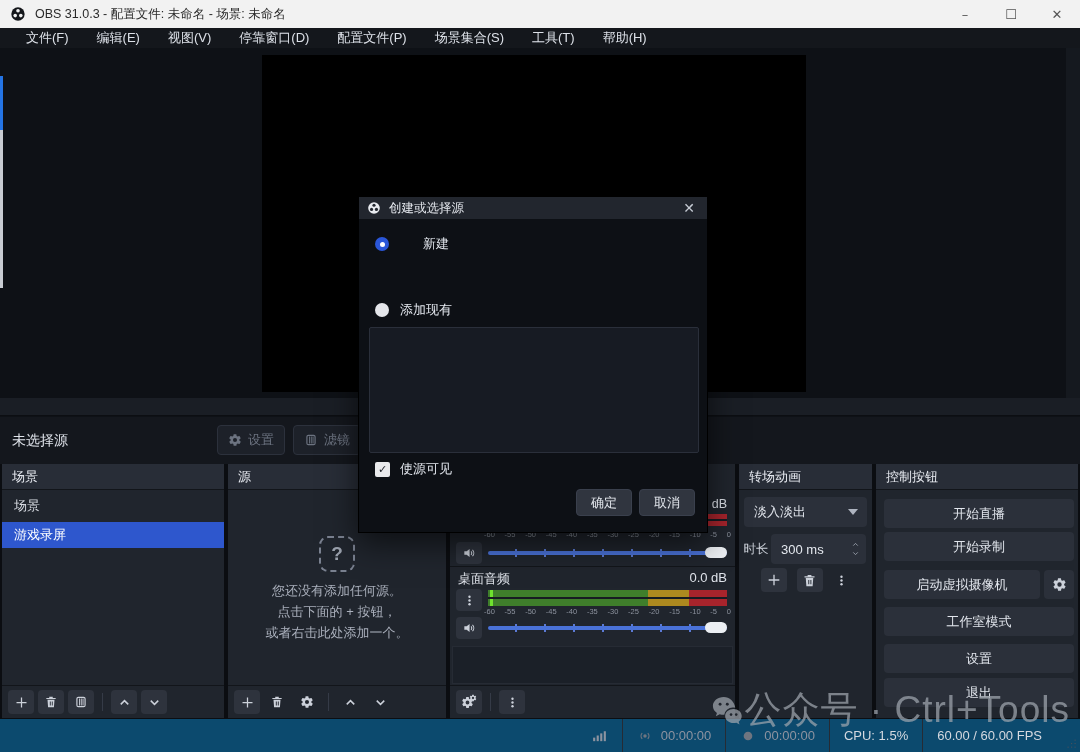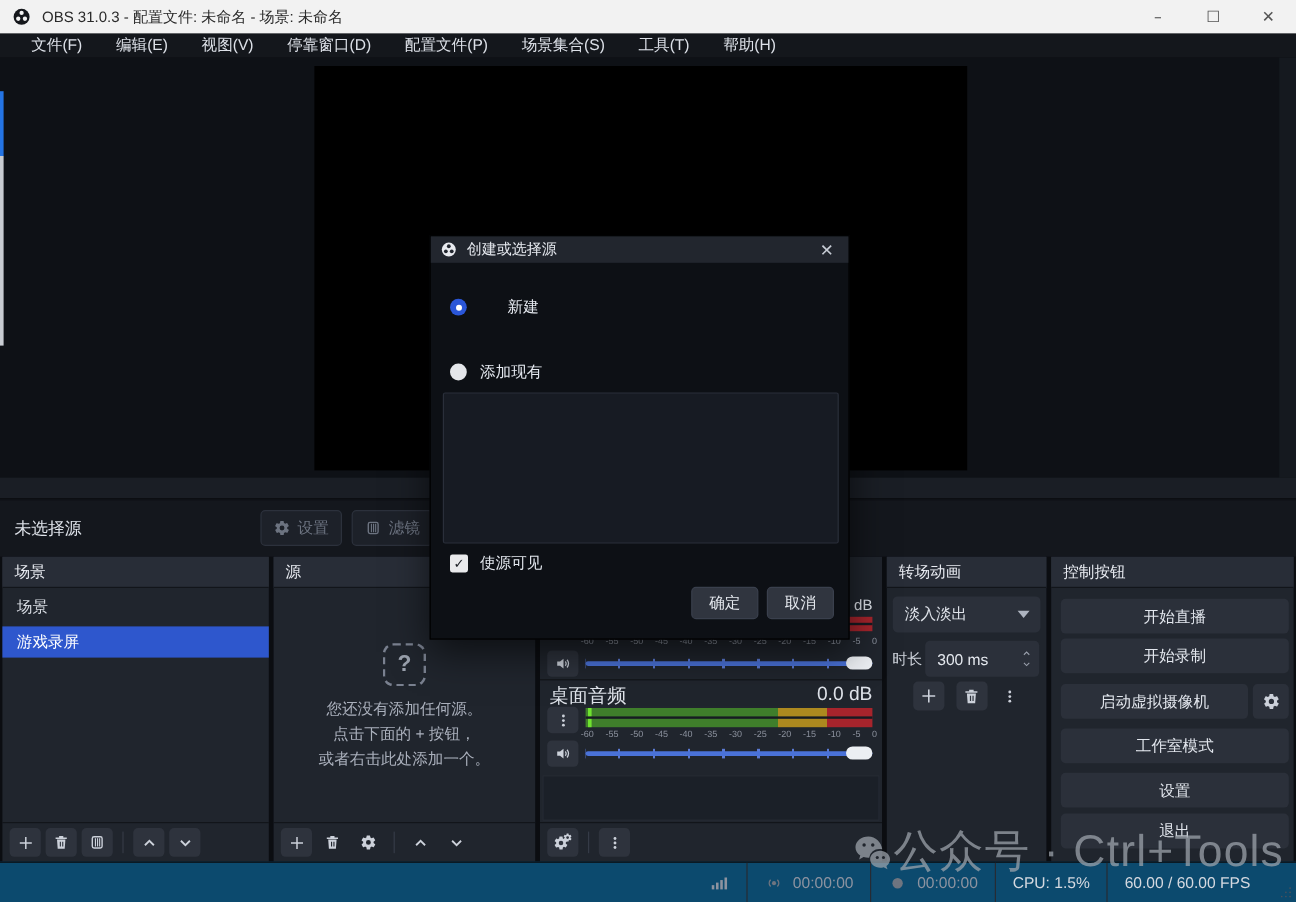--- a/index.html
+++ b/index.html
@@ -75,21 +75,21 @@
   .ticks { position:absolute; left:34px; width:247px; display:flex; justify-content:space-between; font-size:7.5px; color:#8b919d; }
   .t1 { top:66px; }
   .t2 { top:143px; }
   .mx-btn { position:absolute; left:6px; width:26px; height:22px; background:#2e333d; border-radius:4px; display:flex; align-items:center; justify-content:center; color:#ccd1da; }
   .sp1 { top:78px; } .kb2 { top:125px; } .sp2 { top:153px; }
   .slider { position:absolute; left:38px; width:239px; height:12px; }
   .sl1 { top:83px; } .sl2 { top:158px; }
   .slider .track { position:absolute; left:0; right:0; top:4px; height:4px; border-radius:2px; background:#4a72d8; }
   .slider .ticksbar { position:absolute; left:0; right:14px; top:2px; height:8px; background:repeating-linear-gradient(90deg,transparent 0 27px,#5b7ad4 27px 29px); }
   .slider .handle { position:absolute; right:0; top:0; width:22px; height:11px; border-radius:6px; background:#eceff3; }
-  .mx-name-row { position:absolute; left:8px; right:8px; top:106px; display:flex; justify-content:space-between; font-size:16px; color:#dfe3ea; }
+  .mx-name-row { position:absolute; left:8px; right:8px; top:106px; display:flex; justify-content:space-between; font-size:13px; color:#dfe3ea; }
   .mx-sub { position:absolute; left:2px; right:2px; top:182px; height:38px; background:#1b2028; border:1px solid #262b34; }
   .mx-divider { position:absolute; left:0; right:0; top:102px; height:1px; background:#12151a; }
 
   
   .dropdown { position:absolute; left:5px; top:33px; width:123px; height:30px; background:#2b303a; border-radius:4px; display:flex; align-items:center; color:#dfe3ea; font-size:13px; }
   .dropdown .lbl { padding-left:10px; flex:1; }
   .dropdown .arrow-zone { width:28px; display:flex; align-items:center; justify-content:center; }
   .dur-row { position:absolute; left:2px; top:70px; width:129px; height:30px; display:flex; align-items:center; }
   .dur-label { width:30px; text-align:center; font-size:12.5px; color:#ccd1d9; }
   .spinner { position:relative; flex:1; height:30px; background:#2b303a; border-radius:4px; display:flex; align-items:center; color:#e4e8ee; font-size:13px; margin-right:4px; }
@@ -109,21 +109,21 @@
   .sb-sep { width:1px; height:34px; background:#262b34; }
   .sb-strong { color:#d5d9e0; }
   .grip { position:absolute; right:2px; bottom:2px; color:#4a505c; }
 
   
   .dialog { left:358px; top:196px; width:350px; height:337px; background:#0d1015; border:1px solid #000; box-shadow:0 10px 30px rgba(0,0,0,.6); z-index:50; }
   .dlg-titlebar { position:absolute; left:0; top:0; width:100%; height:22px; background:#22262e; display:flex; align-items:center; padding:0 8px; }
   .dlg-title { margin-left:8px; flex:1; font-size:12.5px; color:#e6e9ef; }
   .dlg-close { width:20px; text-align:center; color:#c6cbd4; font-size:14px; }
   .radio-row { position:absolute; left:16px; display:flex; align-items:center; gap:11px; font-size:13px; color:#e3e7ee; }
-  .r1 { top:50px;gap:34px; } .r2 { top:104px; }
+  .r1 { top:38px;gap:34px; } .r2 { top:104px; }
   .radio { width:14px; height:14px; border-radius:50%; position:relative; }
   .radio.on { background:#2a56d8; }
   .radio.on::after { content:""; position:absolute; left:4.5px; top:4.5px; width:5px; height:5px; border-radius:50%; background:#fff; }
   .radio.off { background:#e4e6ea; }
   .name-input { position:absolute; left:14px; top:66px; width:324px; height:29px; background:#14171e; border:1.5px solid #3b62de; border-radius:4px; display:flex; align-items:center; padding-left:7px; font-size:13px; }
   .name-input .sel { background:#2a50cf; color:#fff; padding:2px 2px; }
   .listbox { position:absolute; left:10px; top:130px; width:330px; height:126px; background:#171b23; border:1px solid #2a2f3a; border-radius:2px; }
   .check-row { position:absolute; left:16px; top:263px; display:flex; align-items:center; gap:10px; font-size:13px; color:#e3e7ee; }
   .checkbox { width:15px; height:15px; background:#e9eaec; border-radius:2px; display:flex; align-items:center; justify-content:center; color:#1c1f26; font-size:11px; font-weight:bold; }
   .dlg-btn { position:absolute; top:292px; width:56px; height:27px; background:#30353f; border:1px solid #3a404d; border-radius:4px; display:flex; align-items:center; justify-content:center; font-size:13px; color:#e4e8ee; }

